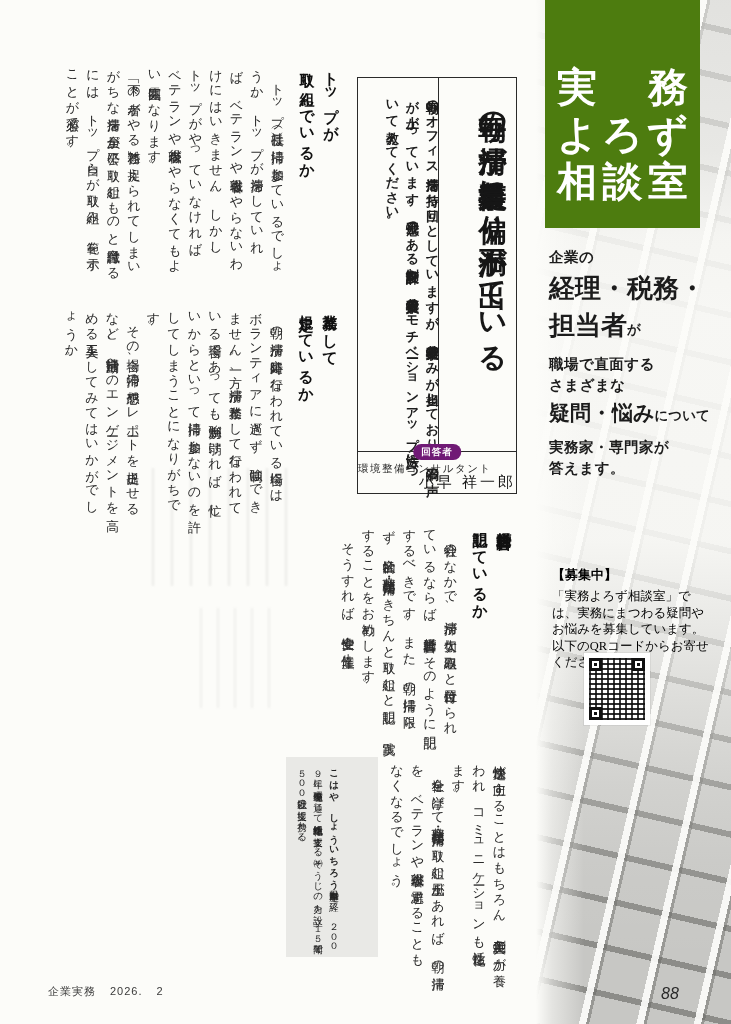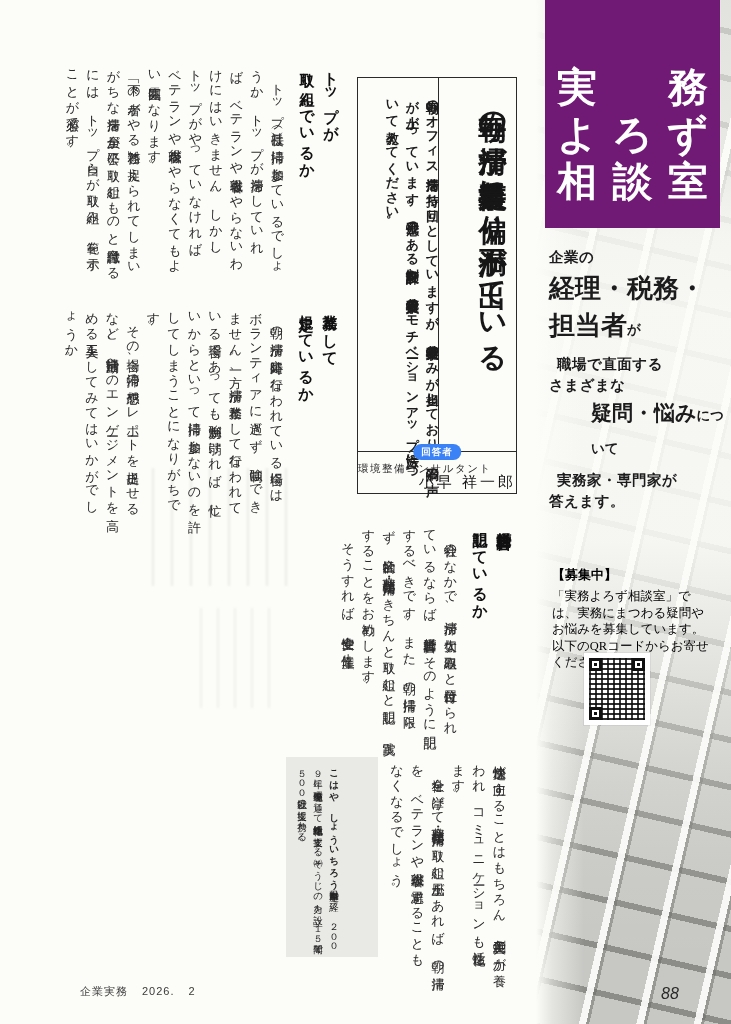--- a/index.html
+++ b/index.html
@@ -21,32 +21,32 @@
         rgba(252,252,249,.07) 865px, rgba(252,252,249,0) 960px);}
 
   
   .ghost{position:absolute;z-index:0;filter:blur(1.2px);}
   .g1{left:152px;top:468px;width:140px;height:118px;
       background:repeating-linear-gradient(90deg, rgba(110,110,110,.12) 0 2px, transparent 2px 19px);}
   .g2{left:200px;top:608px;width:70px;height:100px;
       background:repeating-linear-gradient(90deg, rgba(110,110,110,.09) 0 2px, transparent 2px 17px);}
 
   
-  .masthead{position:absolute;left:545px;top:0;width:175px;height:228px;background:#701a75;
+  .masthead{position:absolute;left:545px;top:0;width:155px;height:228px;background:#4d7c0f;
     box-sizing:border-box;padding:64px 12px 0;z-index:3;}
   .m-line{color:#fff;font-weight:700;font-size:40px;line-height:47px;
     text-align:justify;text-align-last:justify;}
 
   
   .intro{position:absolute;left:549px;top:247px;width:178px;z-index:3;color:#1c1c1c;}
   .i-small{font-size:14.5px;font-weight:700;line-height:21px;letter-spacing:.5px;}
   .i-big{font-size:26px;font-weight:700;line-height:36.5px;letter-spacing:0;}
   .i-mid{font-size:21px;font-weight:700;line-height:30px;}
   .i-sm-inline{font-size:13.5px;font-weight:700;}
-  .mt6{margin-top:6px;margin-left:8px;}.mt2{margin-top:2px;margin-left:42px;}.mb2{margin-bottom:2px;}
+  .mt6{margin-top:6px;}.mt2{margin-top:2px;}.mb2{margin-bottom:2px;}
 
   
   .recruit{position:absolute;left:552px;top:566px;width:168px;z-index:3;color:#000000;}
   .recruit-head{font-family:"Liberation Serif","DejaVu Serif",serif;font-weight:700;font-size:13px;margin-bottom:4px;}
   .recruit-body{font-family:"Liberation Serif","DejaVu Serif",serif;font-size:12.5px;line-height:16.5px;width:163px;}
   .qr{position:absolute;left:584px;top:653px;width:66px;height:72px;background:#fff;z-index:4;
       box-shadow:0 0 0 1px rgba(0,0,0,.05);}
   .qr-pattern{position:absolute;left:5px;top:5px;right:5px;bottom:5px;background-color:#fff;
     background-image:
       repeating-linear-gradient(0deg, rgba(12,12,12,.85) 0 2px, transparent 2px 5px),
@@ -58,21 +58,21 @@
 
   
   .qbox{position:absolute;left:357px;top:77px;width:158px;height:415px;border:1px solid #2a2a2a;
     background:#fcfcf9;z-index:2;box-sizing:content-box;}
   .q-headline{position:absolute;top:14px;right:8px;height:382px;writing-mode:vertical-rl;
     font-size:28px;line-height:31px;font-weight:700;letter-spacing:.5px;color:#161616;}
   .q-divider{position:absolute;left:80px;top:0;width:1px;height:373px;background:#2a2a2a;}
   .q-body{position:absolute;left:4px;top:13px;height:394px;width:80px;writing-mode:vertical-rl;
     font-size:13px;line-height:20px;letter-spacing:.4px;font-weight:600;color:#1d1d1d;}
   .q-hr{position:absolute;left:0;right:0;top:373px;height:1px;background:#2a2a2a;}
-  .q-badge{position:absolute;top:366px;left:50%;transform:translateX(-50%);background:#3b82f6;color:#fff;
+  .q-badge{position:absolute;top:366px;left:50%;transform:translateX(-50%);background:#701a75;color:#fff;
     font-size:9.5px;font-weight:700;padding:1.5px 8px;border-radius:8px;letter-spacing:1px;white-space:nowrap;}
   .q-title{position:absolute;left:0;right:0;top:384px;text-align:left;font-size:10.5px;letter-spacing:1.5px;color:#2a2a2a;}
   .q-name{position:absolute;left:0;right:0;top:395px;text-align:right;font-size:15px;letter-spacing:3px;color:#161616;}
 
   
   .vblock{position:absolute;writing-mode:vertical-rl;z-index:2;}
   .b-a{left:45px;top:61px;width:298px;height:214px;}
   .b-b{left:44px;top:303px;width:298px;height:214px;}
   .b-c{left:284px;top:520px;width:232px;height:214px;}
   .b-d{left:357px;top:755px;width:152px;height:214px;}
@@ -82,21 +82,21 @@
     letter-spacing:.8px;color:#2b2b2b;}
 
   
   .profile{position:absolute;left:286px;top:757px;width:92px;height:200px;background:#e9e9e6;
     box-sizing:border-box;padding:6px 8px;z-index:2;}
   .profile p{margin:0;writing-mode:vertical-rl;height:188px;font-size:9.5px;line-height:16px;
     letter-spacing:.2px;color:#222;}
   .p-name{font-weight:700;}
 
   
-  .footer{position:absolute;left:48px;top:984px;font-size:11px;letter-spacing:1px;color:#3a3a3a;z-index:2;margin-left:32px;}
+  .footer{position:absolute;left:48px;top:984px;font-size:11px;letter-spacing:1px;color:#3a3a3a;z-index:2;}
   .footer span{margin-right:14px;}
   .pageno{position:absolute;left:661px;top:985px;font-family:Liberation Sans, sans-serif;
     font-style:italic;font-size:16px;color:#2a2a2a;z-index:4;}
 </style>
 </head>
 <body>
 
 <div class="page">
 
   <div class="ghost g1"></div>

